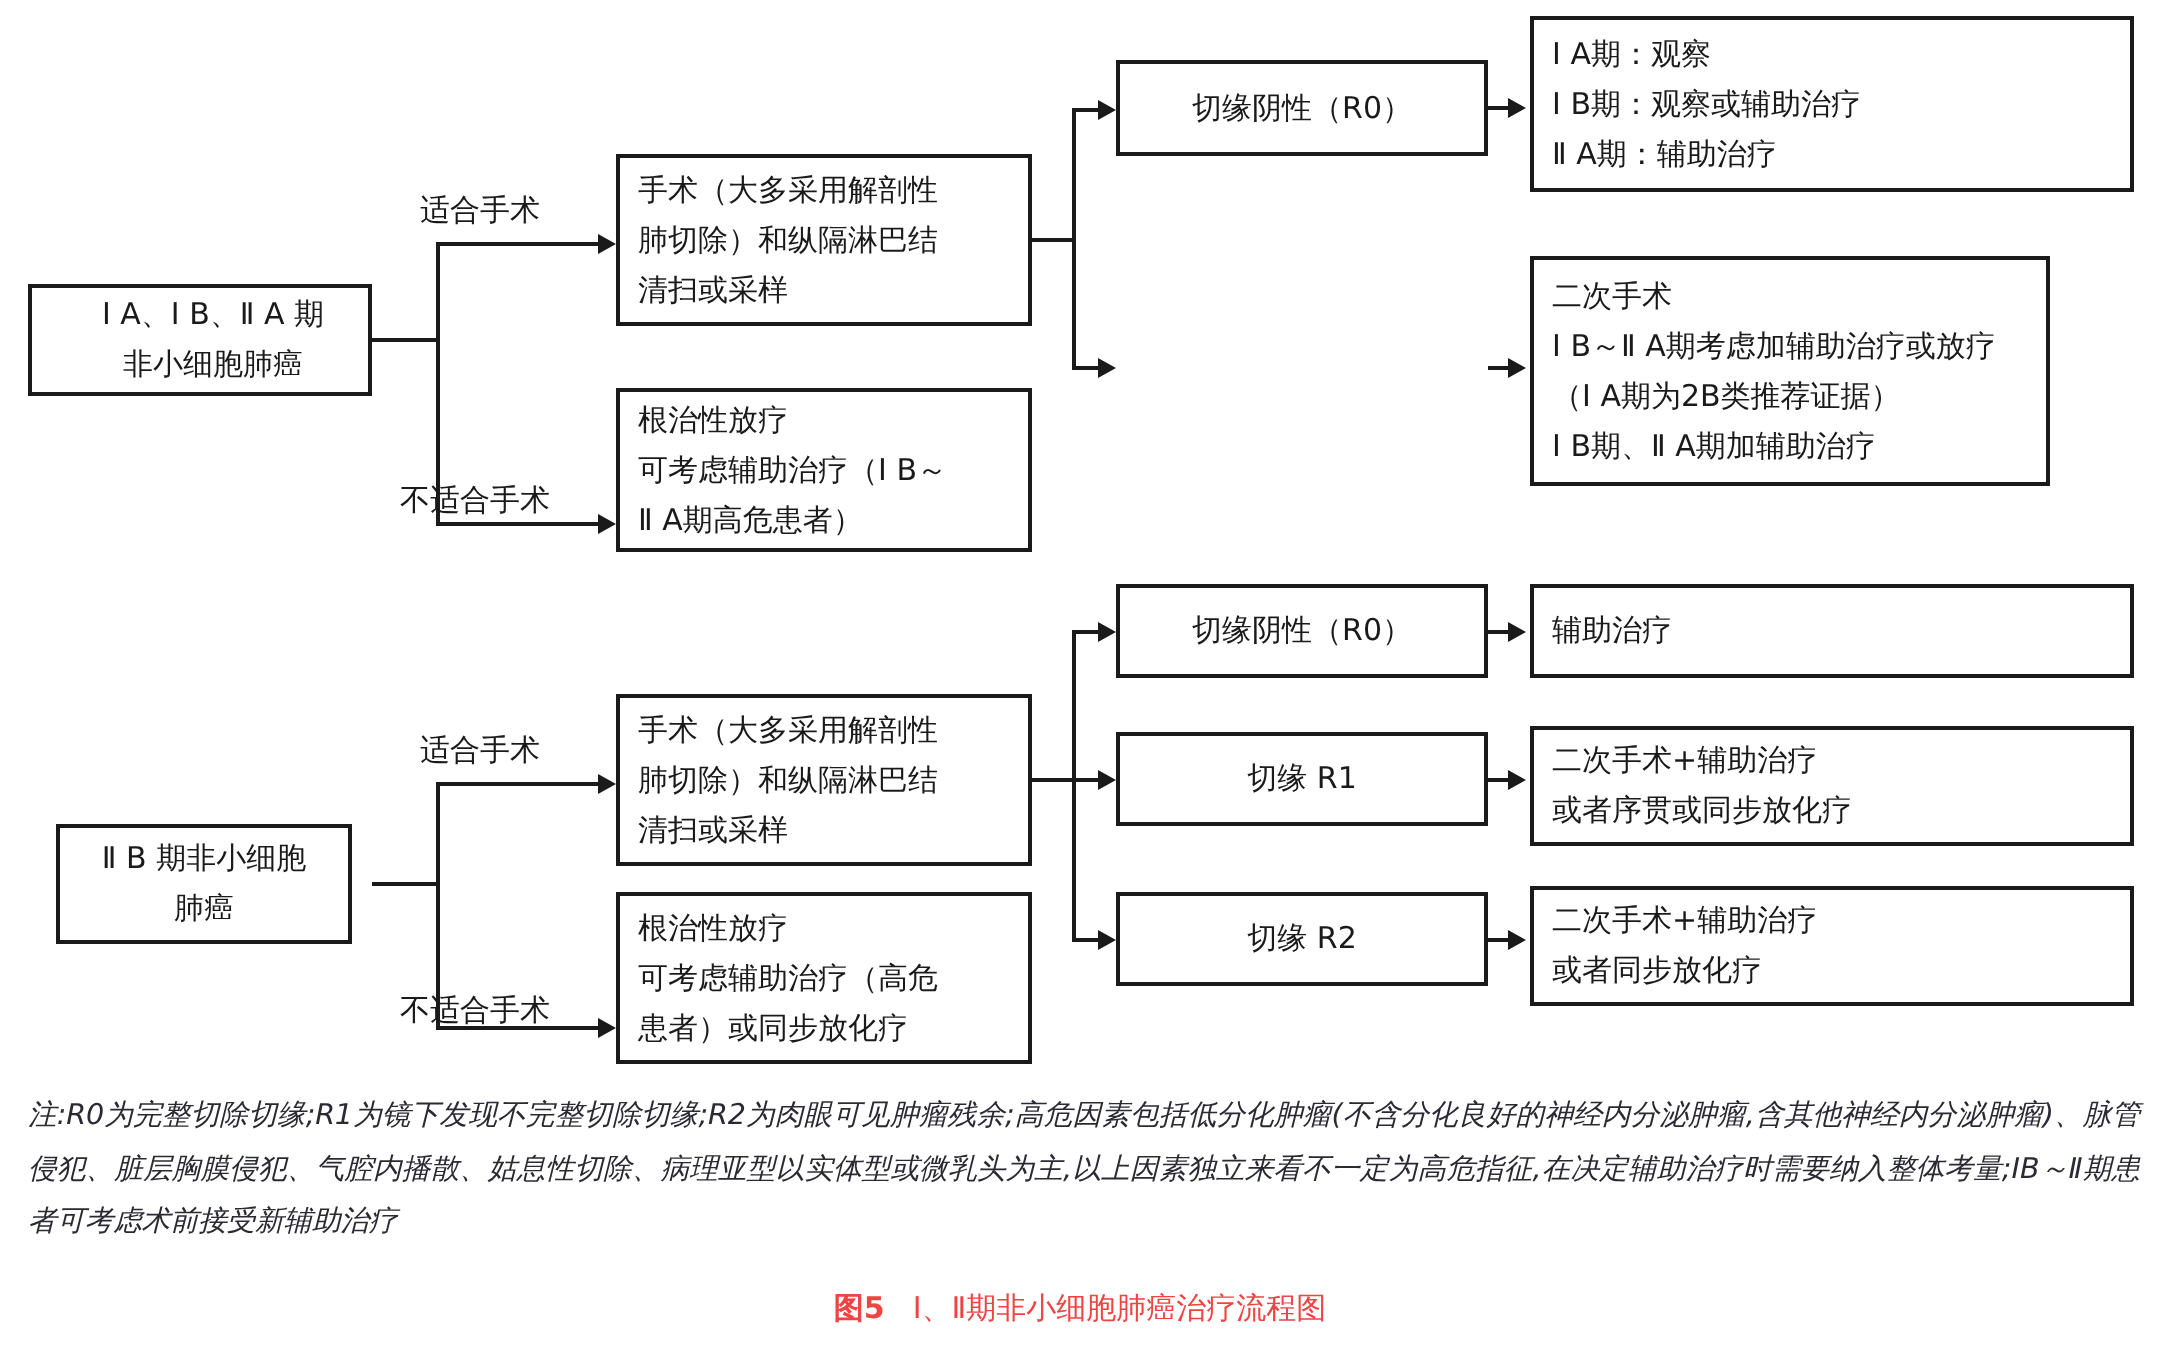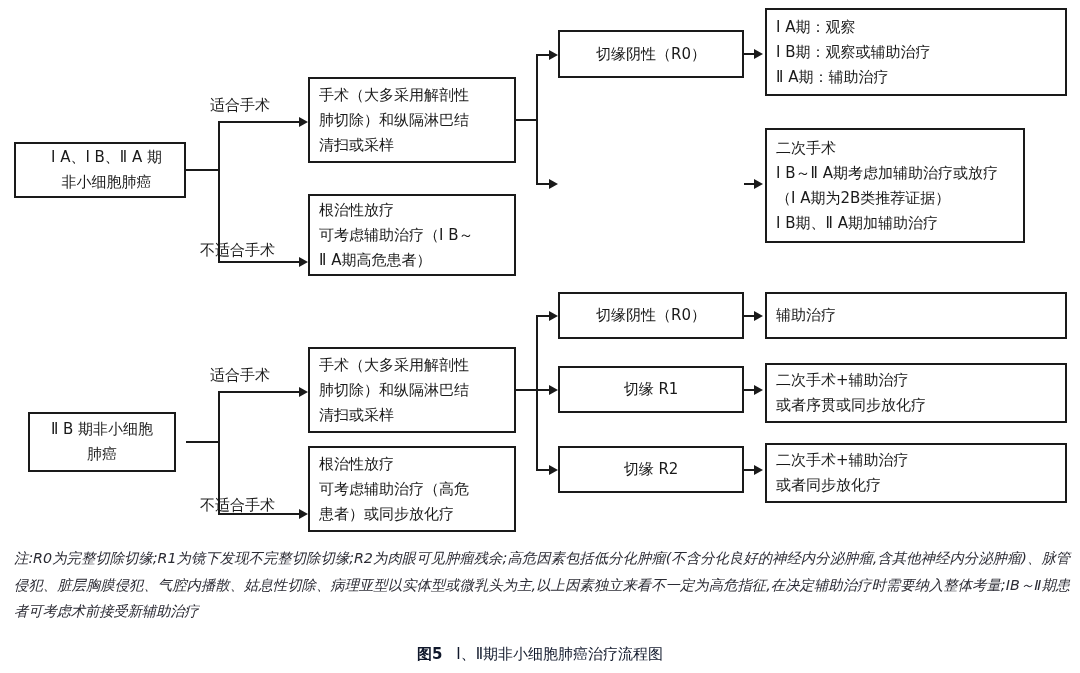--- a/index.html
+++ b/index.html
@@ -87,21 +87,21 @@
     letter-spacing: -0.1px;
     font-style: italic;
   }
   .caption {
     position: absolute;
     left: 0;
     top: 645px;
     width: 1080px;
     text-align: center;
     font-size: 15px;
-    color: #0f172a;
+    color: #ef4444;
   }
   .caption .num {
     font-weight: bold;
     margin-right: 14px;
   }
 </style>
 </head>
 <body>
 
 <div id="page">

